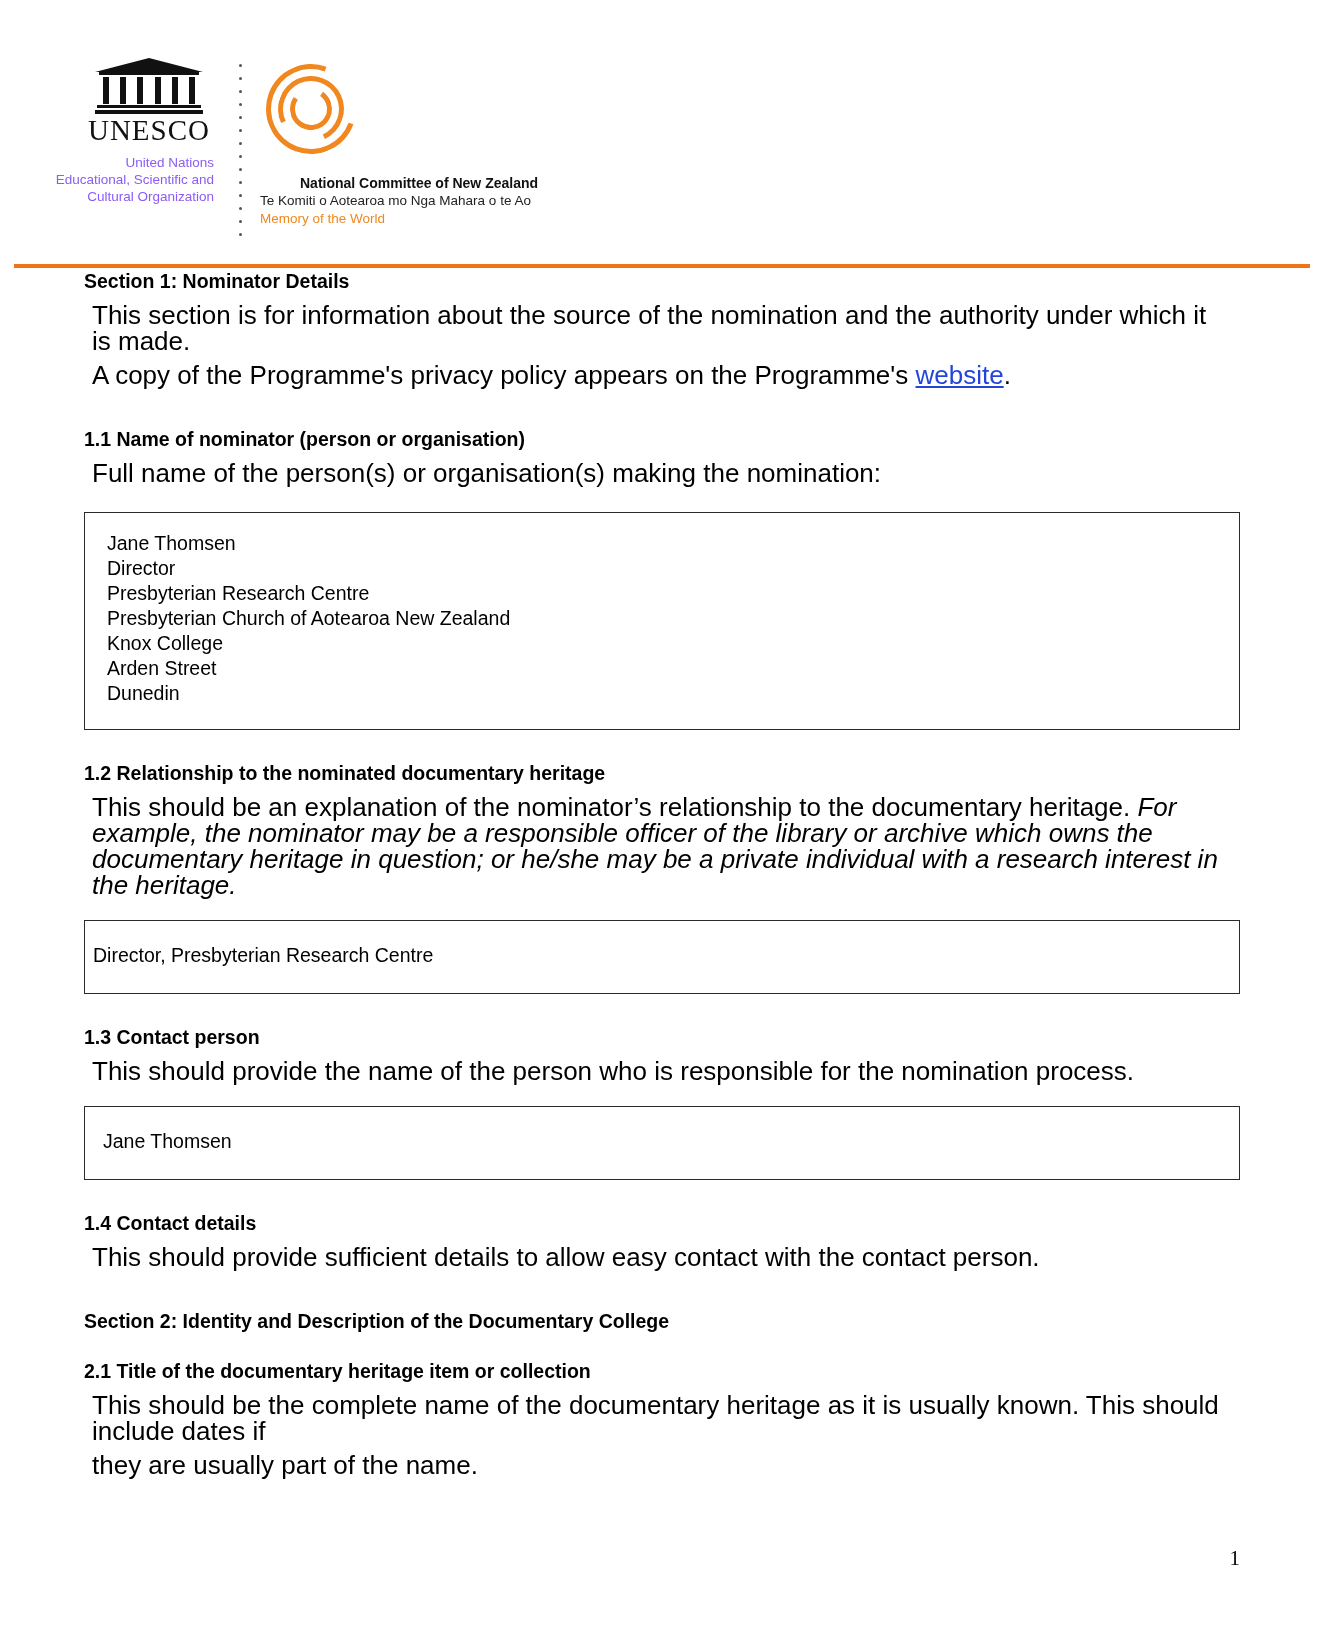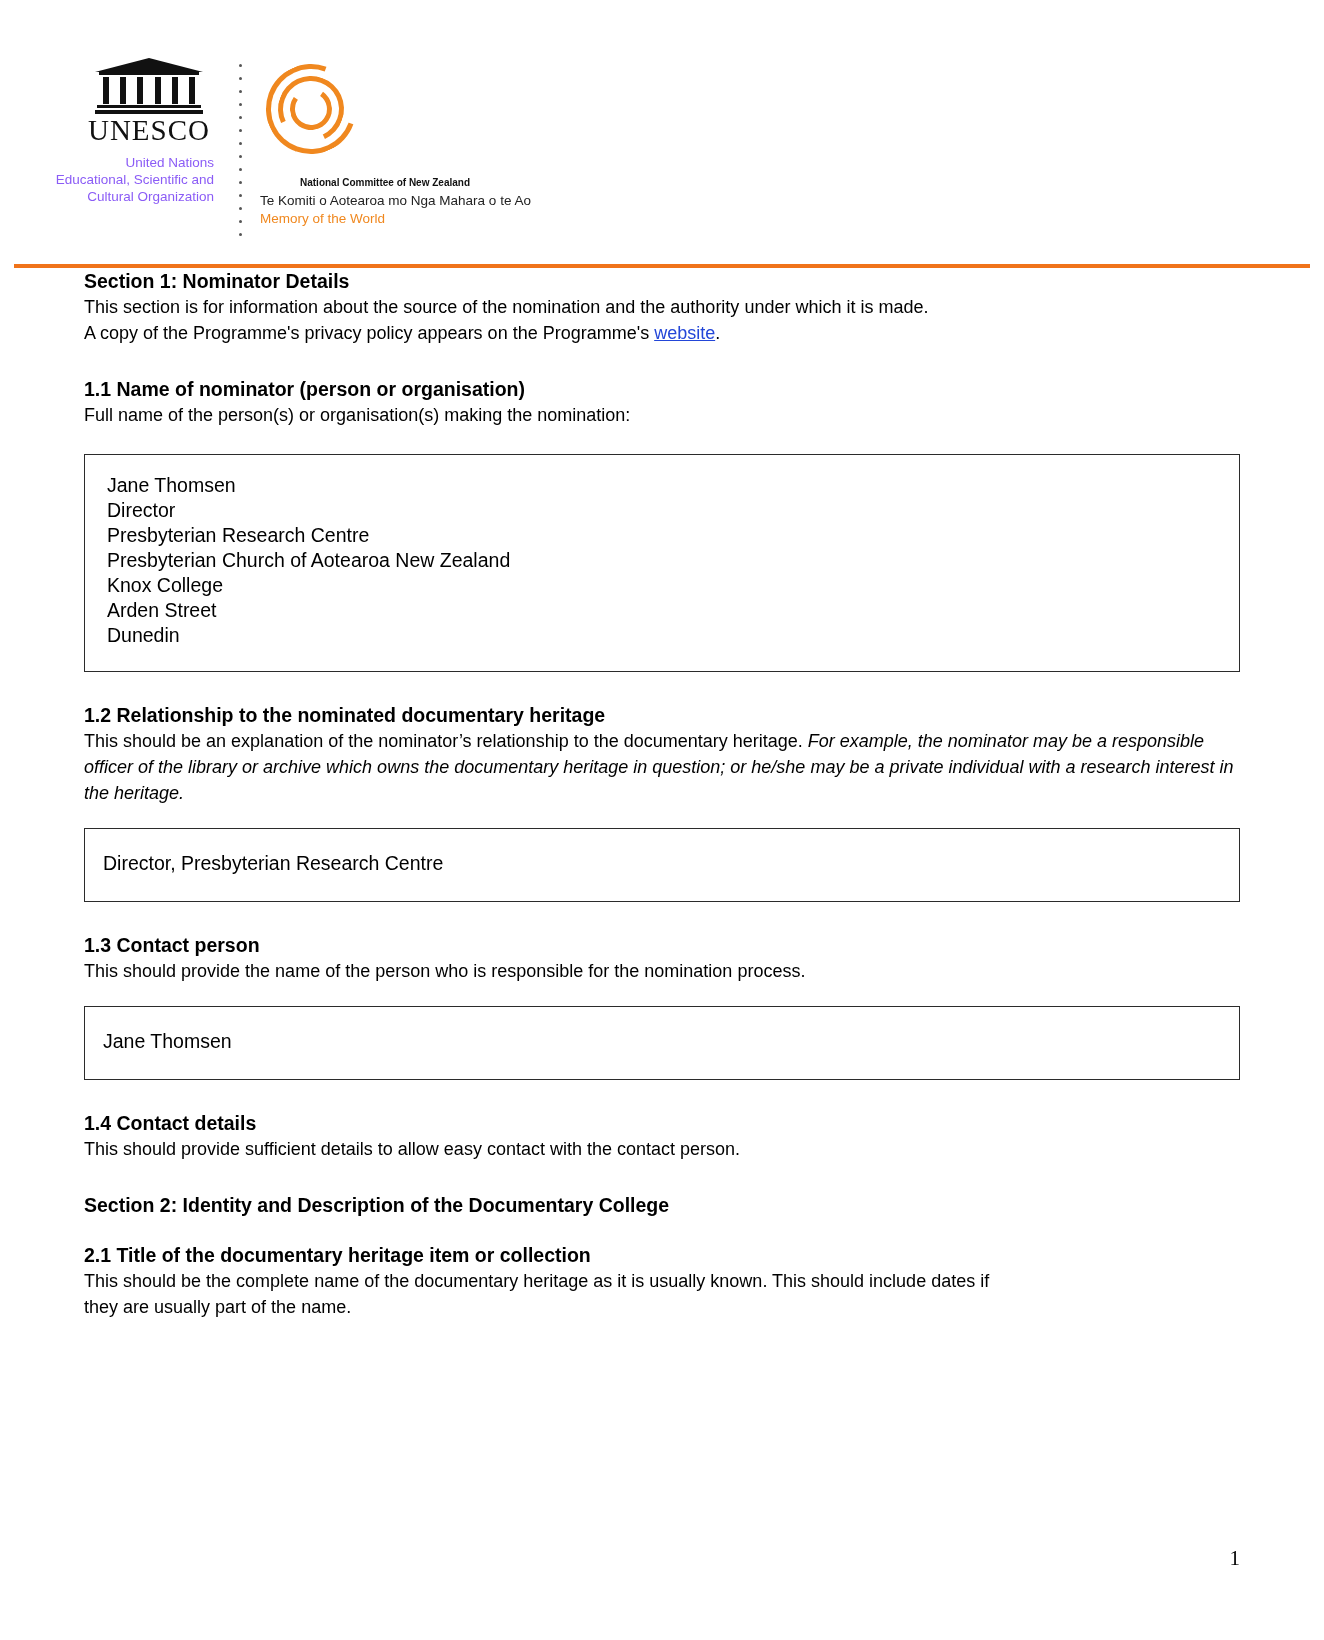--- a/index.html
+++ b/index.html
@@ -134,21 +134,21 @@
     border-radius: 50%;
     border: 5px solid #f0881f;
   }
   .spiral .r1 { left: 0; top: 0; width: 80px; height: 80px; border-color: #f0881f transparent #f0881f #f0881f; transform: rotate(-25deg); }
   .spiral .r2 { left: 12px; top: 12px; width: 56px; height: 56px; border-color: #f0881f #f0881f transparent #f0881f; transform: rotate(20deg); }
   .spiral .r3 { left: 24px; top: 24px; width: 32px; height: 32px; border-color: transparent #f0881f #f0881f #f0881f; transform: rotate(-10deg); }
   .mow-lines {
     font-size: 13.5px;
     line-height: 18px;
   }
-  .mow-line1 { font-weight: bold; color: #111; font-size: 10px; padding-left: 40px; }
+  .mow-line1 { font-weight: bold; color: #111; font-size: 14px; padding-left: 40px; }
   .mow-line2 { color: #222; }
   .mow-line3 { color: #f0881f; }
   .orange-rule {
     position: absolute;
     left: 14px;
     top: 264px;
     width: 1296px;
     height: 4px;
     background: #f0731a;
   }
@@ -158,43 +158,43 @@
     padding: 0 84px 0 84px;
     box-sizing: border-box;
   }
   .h-bold {
     font-size: 19.5px;
     font-weight: bold;
     line-height: 26px;
     margin: 0;
   }
   .p-text {
-    font-size: 18px;
+    font-size: 26px;
     line-height: 26px;
-    margin: 0;
+    margin: 8px;
   }
   .italic {
     font-style: italic;
   }
   .link {
     color: #2346d8;
     text-decoration: underline;
   }
   .gap-md { height: 24px; }
   .gap-lg { height: 30px; }
 
   .answer-box {
     border: 1px solid #2b2b2b;
     box-sizing: border-box;
     padding: 18px 22px;
     font-size: 19.5px;
     line-height: 25px;
   }
   .box-1 { margin-top: 26px; min-height: 218px; }
-  .box-2 { margin-top: 22px; min-height: 74px; padding: 22px 18px; }
+  .box-2 { margin-top: 22px; min-height: 74px; padding: 22px 8px; }
   .box-3 { margin-top: 22px; min-height: 74px; padding: 22px 18px; }
   .box-4 { margin-top: 22px; min-height: 120px; padding: 20px 18px; }
 
   .box-1 .line { white-space: pre; }
 
   .contact-row {
     display: flex;
     align-items: center;
     margin: 6px 0 0 18px;
   }

